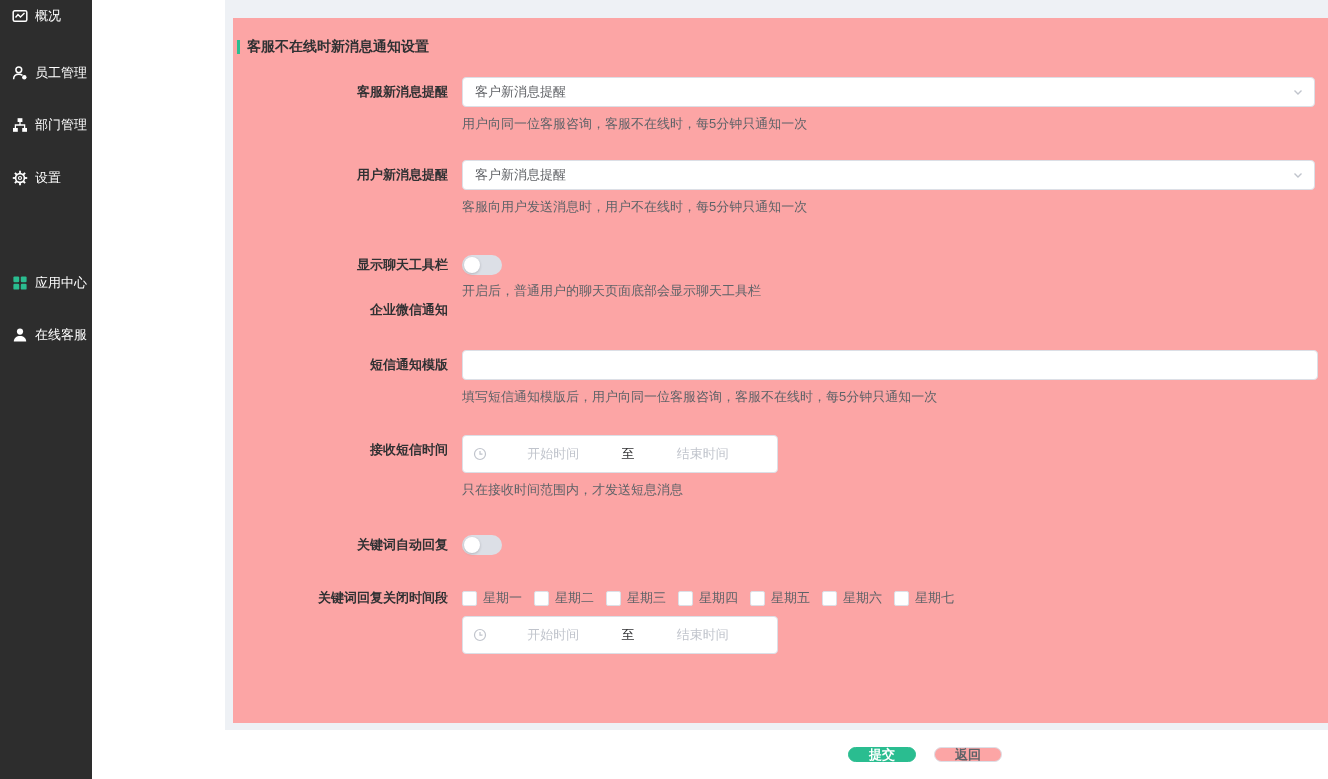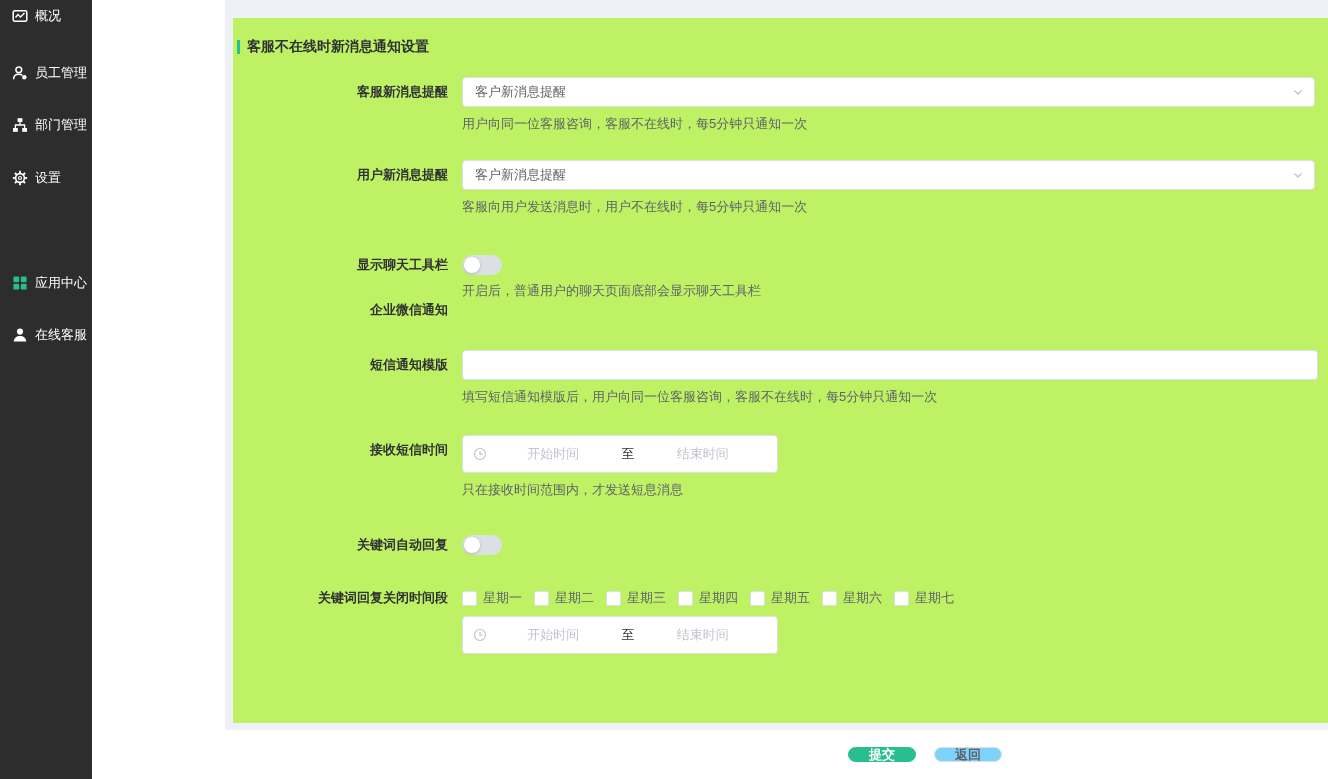--- a/index.html
+++ b/index.html
@@ -11,21 +11,21 @@
   }
   
   .sidebar { position:absolute; left:0; top:0; width:92px; height:779px; background:var(--sidebar_bg,#2d2d2d); }
   .side-item { position:absolute; left:12px; height:22px; display:flex; align-items:center; gap:7px;
                color:#ffffff; font-size:13px; white-space:nowrap; cursor:pointer; }
   .side-item svg { flex:none; }
   
   .subpanel { position:absolute; left:92px; top:0; width:133px; height:779px; background:#ffffff; }
   
   .page { position:absolute; left:225px; top:0; right:0; bottom:0; background:var(--page_bg,#eef1f5); }
-  .card { position:absolute; left:8px; top:18px; right:0; bottom:56px; background:#bef264; padding-top:20px; overflow:hidden; }
+  .card { position:absolute; left:8px; top:18px; right:0; bottom:56px; background:#fca5a5; padding-top:20px; overflow:hidden; }
   .section-title { display:flex; align-items:center; gap:7px; margin-left:4px; }
   .title-bar { width:3px; height:14px; background:var(--accent,#2abd90); }
   .title-text { font-size:14px; font-weight:700; color:var(--text,#303133); }
   .form { margin-top:21px; }
   .form-row { display:flex; align-items:flex-start; }
   .form-label { width:215px; padding-right:14px; flex:none; text-align:right;
                 font-size:13px; font-weight:600; color:var(--text,#303133); white-space:nowrap; }
   .lh30 { line-height:30px; } .lh20 { line-height:20px; } .lh18 { line-height:18px; }
   .row-content { flex:1; min-width:0; }
   .help { margin-top:8px; font-size:13px; color:var(--help,#5f6368); line-height:18px; white-space:nowrap; }
@@ -47,21 +47,21 @@
   .time-range svg { flex:none; }
   .checks { display:flex; align-items:center; gap:12px; height:18px; }
   .check-item { display:flex; align-items:center; gap:6px; font-size:13px; color:var(--help,#5f6368); cursor:pointer; }
   .checkbox { width:13px; height:13px; border:1px solid var(--border,#dcdfe6); border-radius:2px; background:#fff; flex:none; }
   .checks-time { margin-top:9px; }
   
   .footer { position:absolute; left:0; right:0; bottom:0; height:49px; background:#ffffff;
             display:flex; align-items:center; padding-left:623px; gap:18px; box-sizing:border-box; }
   .btn { height:15px; padding:0 20px; border-radius:12px; font-size:13px; display:flex; align-items:center; cursor:pointer; box-sizing:border-box;font-weight:bold; }
   .btn-submit { background:var(--accent,#2abd90); border:1px solid var(--accent,#2abd90); color:#ffffff; }
-  .btn-back { background:#7dd3fc; border:1px solid var(--border,#dcdfe6); color:#5f6368; }
+  .btn-back { background:#fca5a5; border:1px solid var(--border,#dcdfe6); color:#5f6368; }
 </style>
 </head>
 <body>
 
 <div class="sidebar">
 
   <div class="side-item" style="top:5px">
     <span style="display:flex">
       <svg width="16" height="16" viewBox="0 0 16 16">
           <rect x="1.2" y="2.8" width="13.6" height="10.4" rx="1.5" fill="none" stroke="#fff" stroke-width="1.5"></rect>

